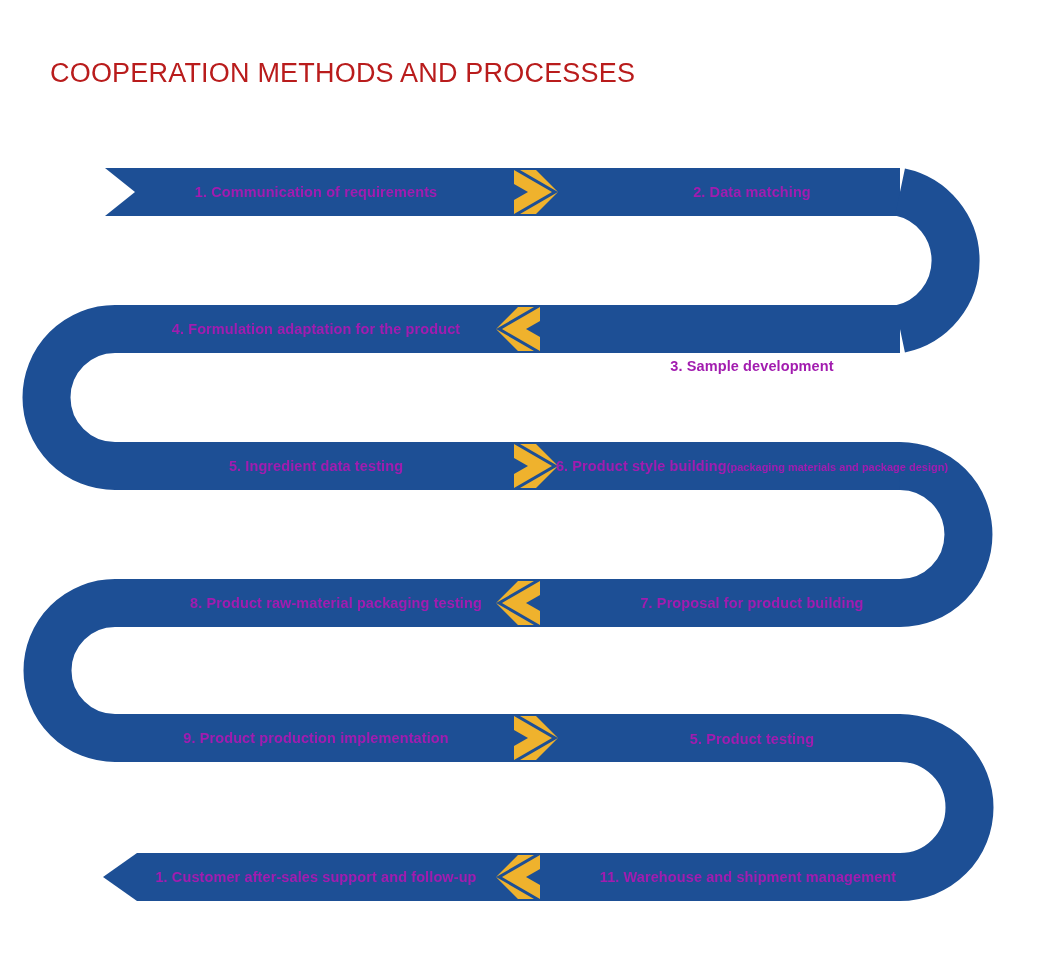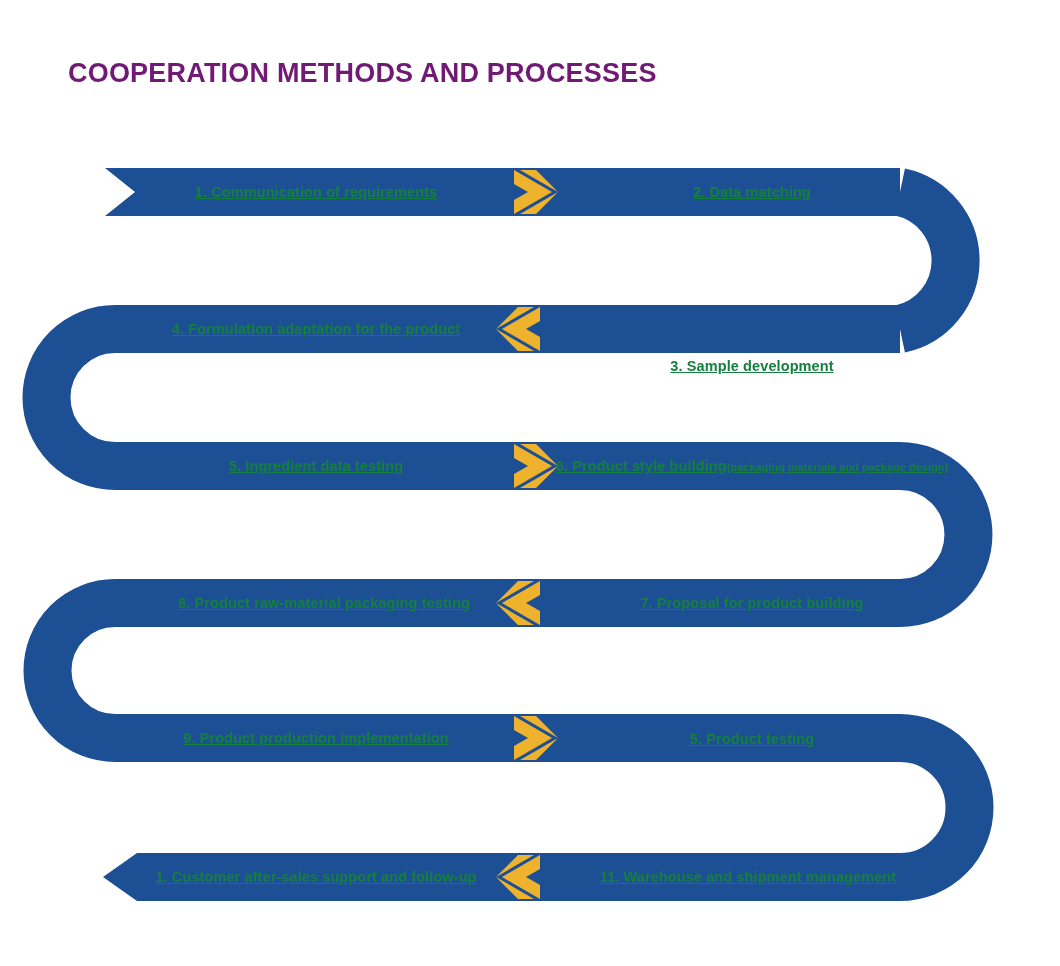--- a/index.html
+++ b/index.html
@@ -9,43 +9,42 @@
   }
   body {
     width: 1060px;
     height: 966px;
     position: relative;
     font-family: "Liberation Sans", sans-serif;
     overflow: hidden;
   }
   #page-title {
     position: absolute;
-    left: 68px;
+    left: 50px;
     top: 58px;
     font-size: 27px;
-    font-weight: bold;
+    font-weight: normal;
     letter-spacing: 0.2px;
-    color: #701a75;
+    color: #b91c1c;
     white-space: nowrap;
   }
   #flow-svg {
     position: absolute;
     left: 0;
     top: 0;
   }
   .step-label {
     position: absolute;
-    color: #15803d;
+    color: #a21caf;
     font-size: 14.5px;
     font-weight: 600;
     white-space: nowrap;
     letter-spacing: 0.1px;
     transform: translate(-50%, -50%);
     pointer-events: none;
-    text-decoration: underline;
   }
   .step-sub {
     font-size: 11px;
     font-weight: 600;
     letter-spacing: 0;
   }
 </style>
 </head>
 <body>
 
@@ -120,21 +119,21 @@
 </div>
 
 <div class="step-label" style="left:752px; top:466px;">
   <span>6. Product style building</span><span class="step-sub">(packaging materials and package design)</span>
 </div>
 
 <div class="step-label" style="left:752px; top:603px;">
   <span>7. Proposal for product  building</span>
 </div>
 
-<div class="step-label" style="left:320px; top:603px;padding-left:8px;">
+<div class="step-label" style="left:332px; top:603px;padding-left:8px;">
   <span>8. Product raw-material packaging testing</span>
 </div>
 
 <div class="step-label" style="left:316px; top:738px;">
   <span>9. Product production implementation</span>
 </div>
 
 <div class="step-label" style="left:752px; top:739px;">
   <span>5. Product testing</span>
 </div>

